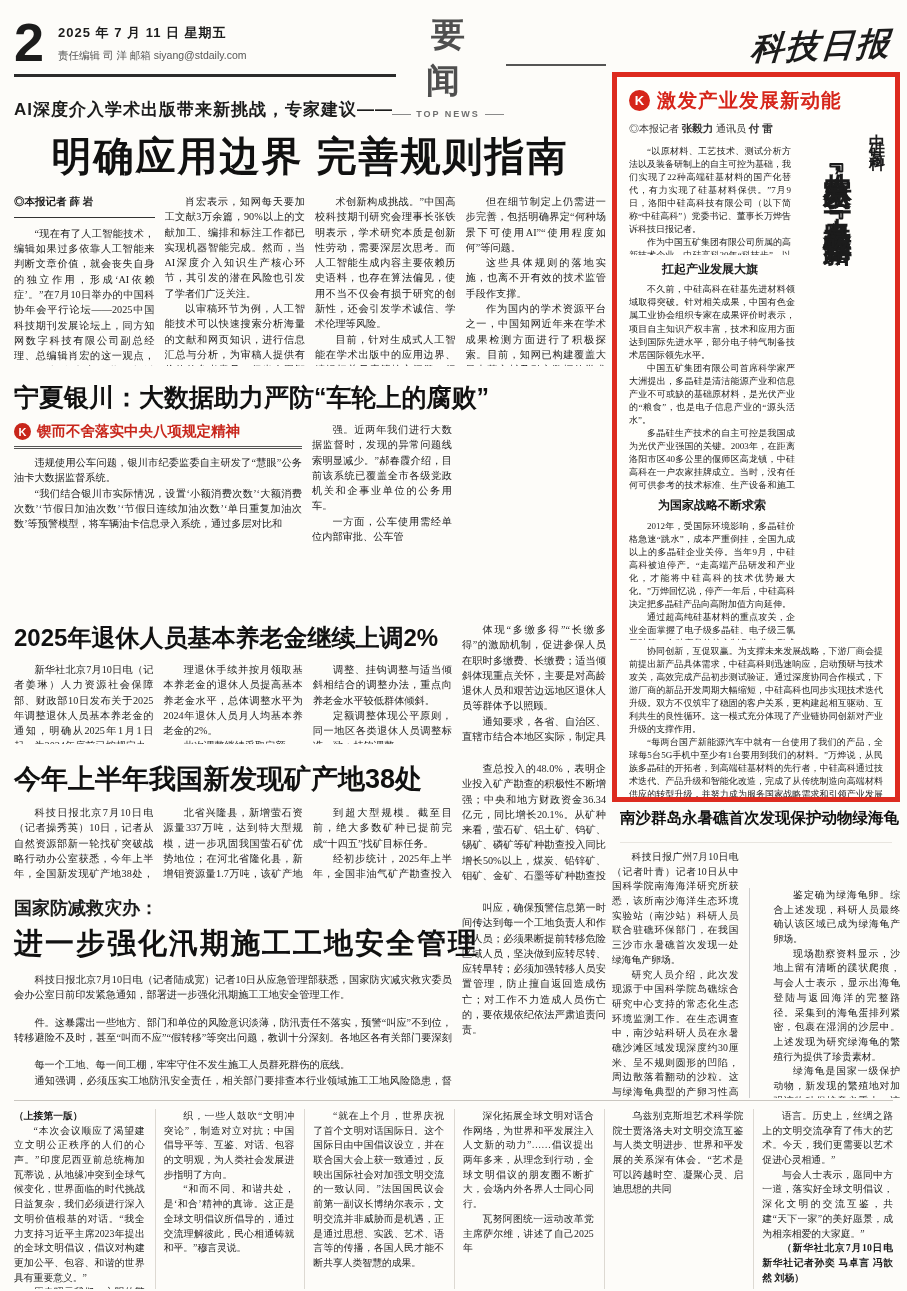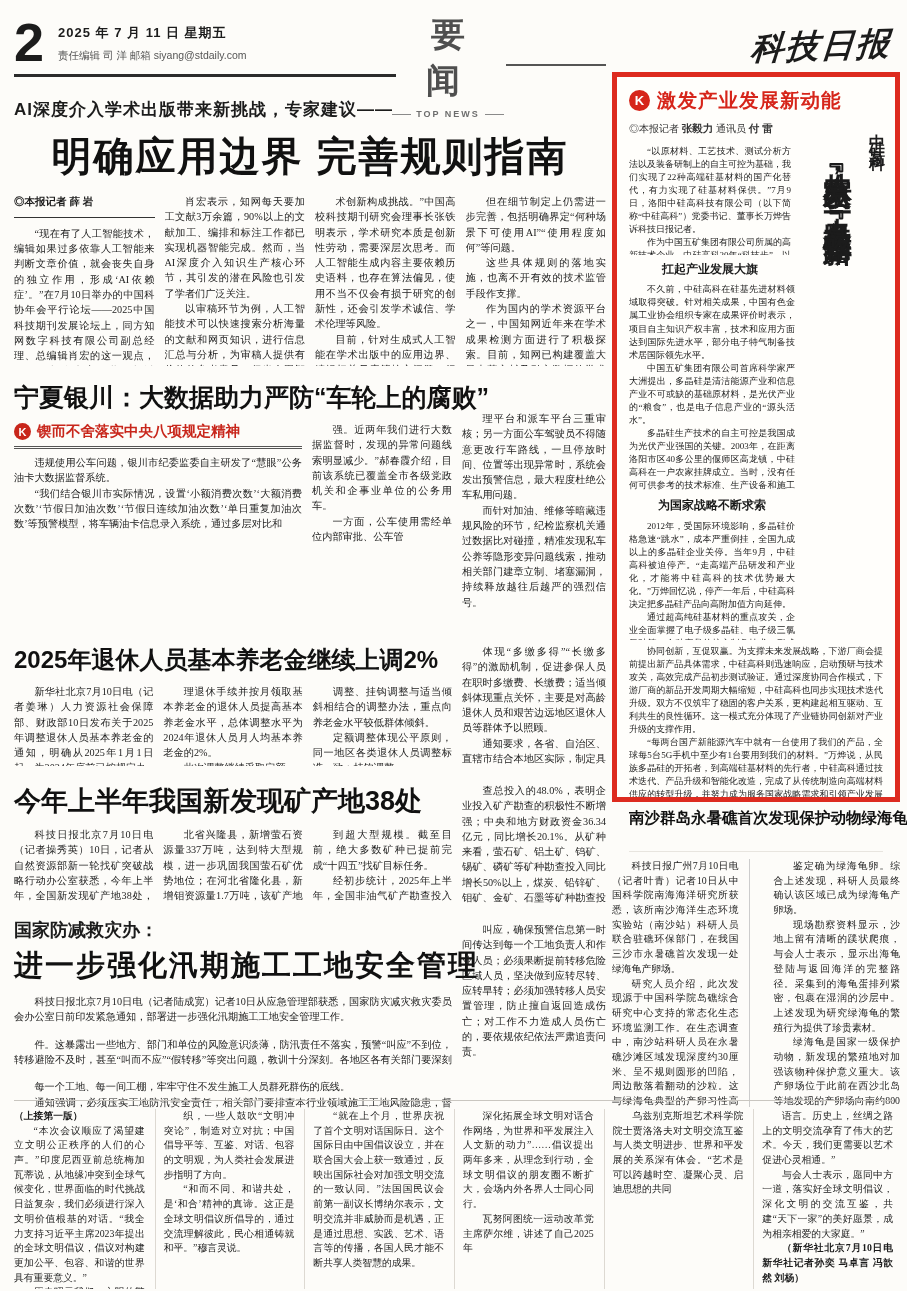--- a/index.html
+++ b/index.html
@@ -60,23 +60,23 @@
           font-size:29px;font-weight:900;letter-spacing:2px;line-height:1.1;}
   .boxbody{font-size:9px;line-height:1.45;text-align:justify;}
   .bA{margin-top:9px;margin-right:92px;height:110px;overflow:hidden;}
   .bB{margin-right:88px;height:208px;overflow:hidden;}
   .bC{margin-right:88px;height:120px;overflow:hidden;}
   .bD{margin-top:5px;overflow:hidden;}
   .box-sh{text-align:center;font-weight:900;font-size:12px;font-family:"Liberation Sans",sans-serif;margin:6px 92px 5px 0;}
   .box-sh2{margin-right:88px;}
   
   .nansha{position:absolute;left:612px;top:808px;width:288px;}
-  .headline-nansha{font-size:15.5px;letter-spacing:0;margin:0 17px 7px;white-space:nowrap;border-bottom:1px solid #e8e5df;padding-bottom:22px;}
+  .headline-nansha{font-size:15.5px;letter-spacing:0;margin:0 8px 7px;white-space:nowrap;border-bottom:1px solid #e8e5df;padding-bottom:13px;}
   .nansha .cols{height:248px;justify-content:flex-end;}
-  .nansha .c2{border-left:1px solid #ccc;padding-left:24px;}
+  .nansha .c2{border-left:1px solid #ccc;padding-left:24px;margin-top:38px;}
   .nansha .body-txt{font-size:9.8px;}
   
   .bottom{position:absolute;left:14px;top:1100px;width:879px;height:180px;border-top:1px solid #c9c6c0;
           padding-top:8px;display:flex;gap:10px;}
   .bottom .c{flex:1;overflow:hidden;border-left:1px solid #ddd9d2;padding-left:8px;}
   .bottom .c:first-child{border-left:none;padding-left:0;}
   .bottom .body-txt{font-size:9.8px;}
   .cont-label{font-weight:bold;font-family:"Liberation Sans",sans-serif;}
   .signoff{font-weight:bold;}
 </style>
@@ -147,24 +147,20 @@
                     <p>“我们结合银川市实际情况，设置‘小额消费次数’‘大额消费次数’‘节假日加油次数’‘节假日连续加油次数’‘单日重复加油次数’等预警模型，将车辆油卡信息录入系统，通过多层对比和</p>
                   </div>
               </div>
             </div>
             <div class="c body-txt" style="height:183px;">
                 <p>强。近两年我们进行大数据监督时，发现的异常问题线索明显减少。”郝春霞介绍，目前该系统已覆盖全市各级党政机关和企事业单位的公务用车。</p>
                 <p>一方面，公车使用需经单位内部审批、公车管</p>
               </div>
           </div>
         </div>
-        <div class="art-side body-txt" style="height:218px;padding-top:32px;">
-            <p>理平台和派车平台三重审核；另一方面公车驾驶员不得随意更改行车路线，一旦停放时间、位置等出现异常时，系统会发出预警信息，最大程度杜绝公车私用问题。</p>
-            <p>而针对加油、维修等暗藏违规风险的环节，纪检监察机关通过数据比对碰撞，精准发现私车公养等隐形变异问题线索，推动相关部门建章立制、堵塞漏洞，持续释放越往后越严的强烈信号。</p>
-          </div>
       </div>
     </div>
 
     <div class="art">
       <div class="art-row">
         <div class="art-main">
           <div class="headline-mid h-sans">2025年退休人员基本养老金继续上调2%</div>
           <div class="cols" style="height:82px;">
             <div class="c body-txt">
                 <p>新华社北京7月10日电（记者姜琳）人力资源社会保障部、财政部10日发布关于2025年调整退休人员基本养老金的通知，明确从2025年1月1日起，为2024年底前已按规定办</p>

